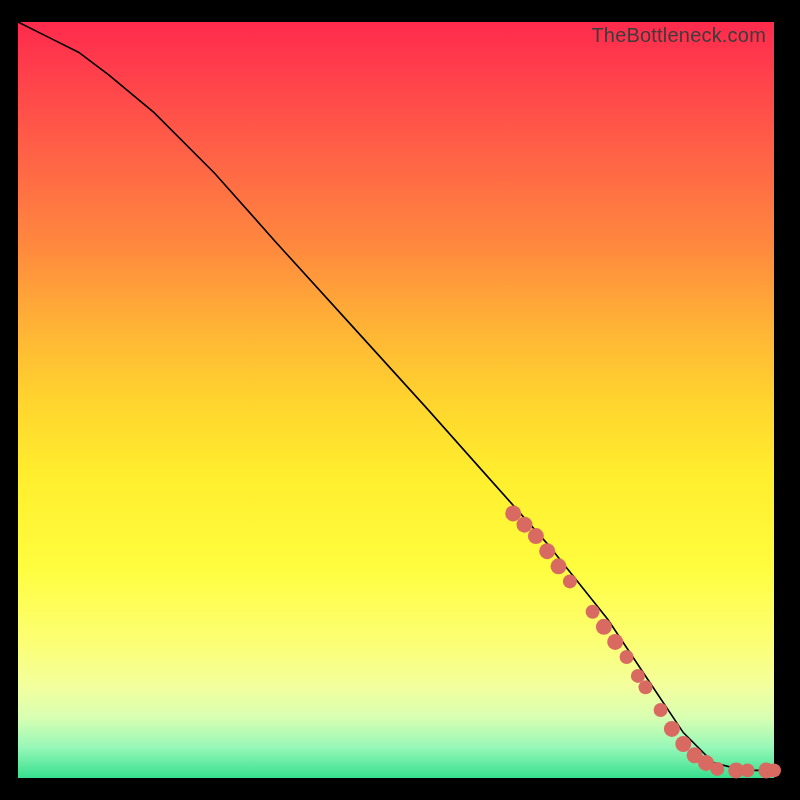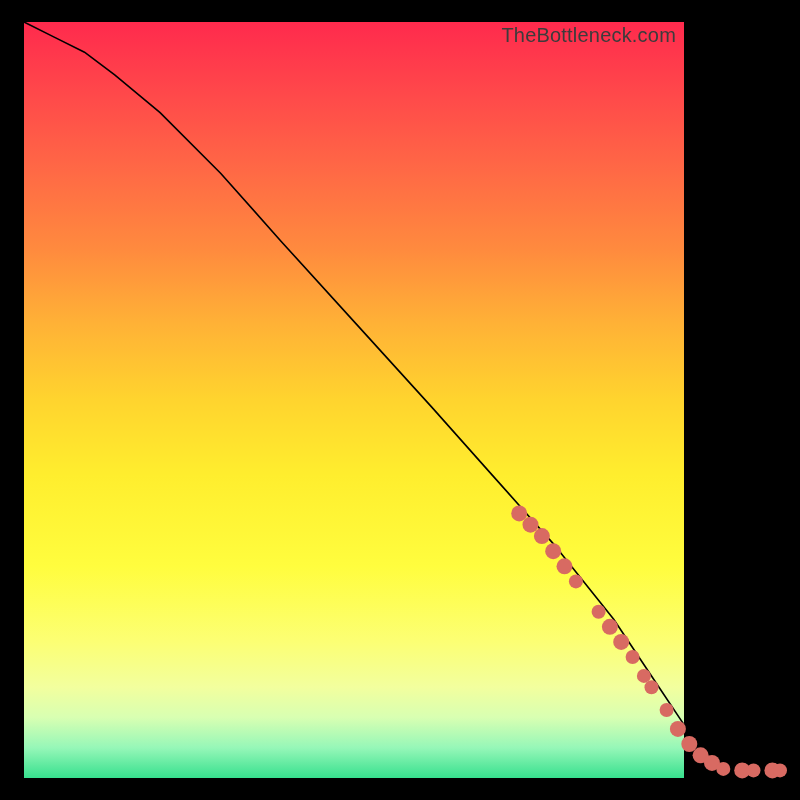--- a/index.html
+++ b/index.html
@@ -4,23 +4,23 @@
 <style>
   * { margin: 0; padding: 0; box-sizing: border-box; }
   html, body { width: 800px; height: 800px; overflow: hidden; }
   body {
     background: #000;
     position: relative;
     font-family: Arial, Helvetica, sans-serif;
   }
   .plot-area {
     position: absolute;
-    left: 24px;
+    left: 18px;
     top: 22px;
-    width: 660px;
+    width: 756px;
     height: 756px;
     background: linear-gradient(to bottom,
       #ff2a4d 0%,
       #ff4a4a 10%,
       #ff6a45 20%,
       #ff8a3e 30%,
       #ffb236 40%,
       #ffd42e 50%,
       #ffee2e 60%,
       #fffd3e 72%,

